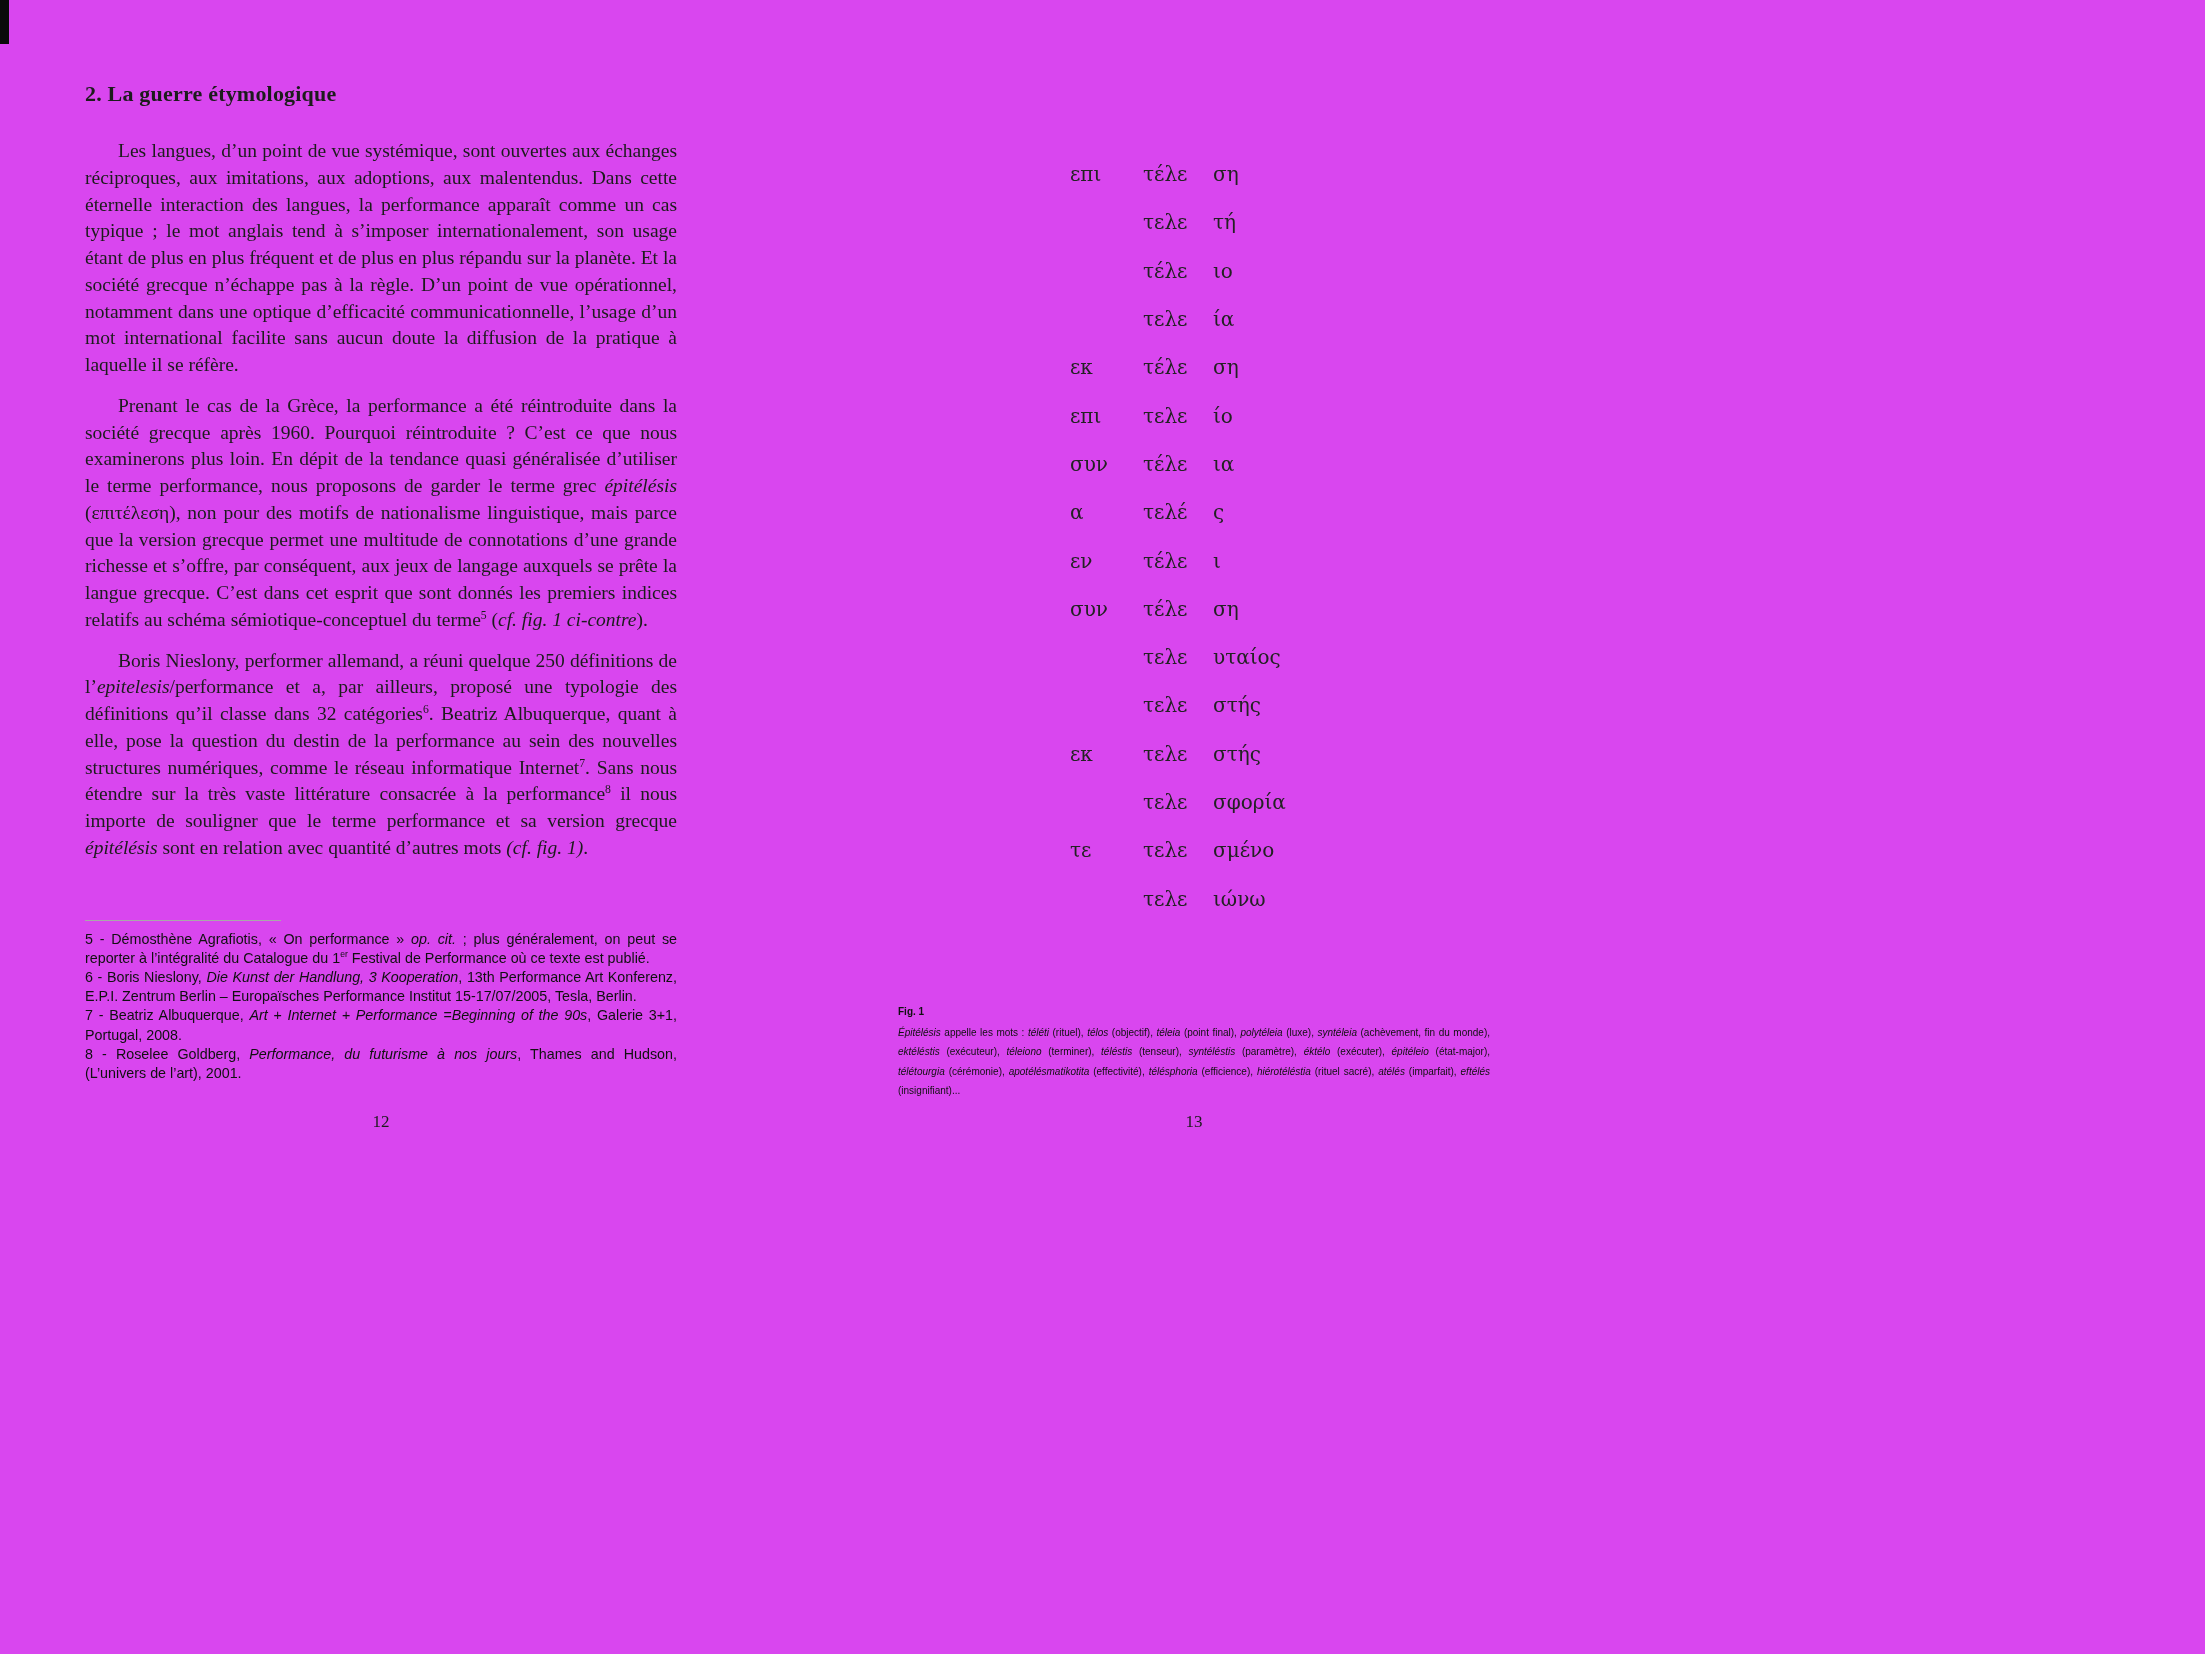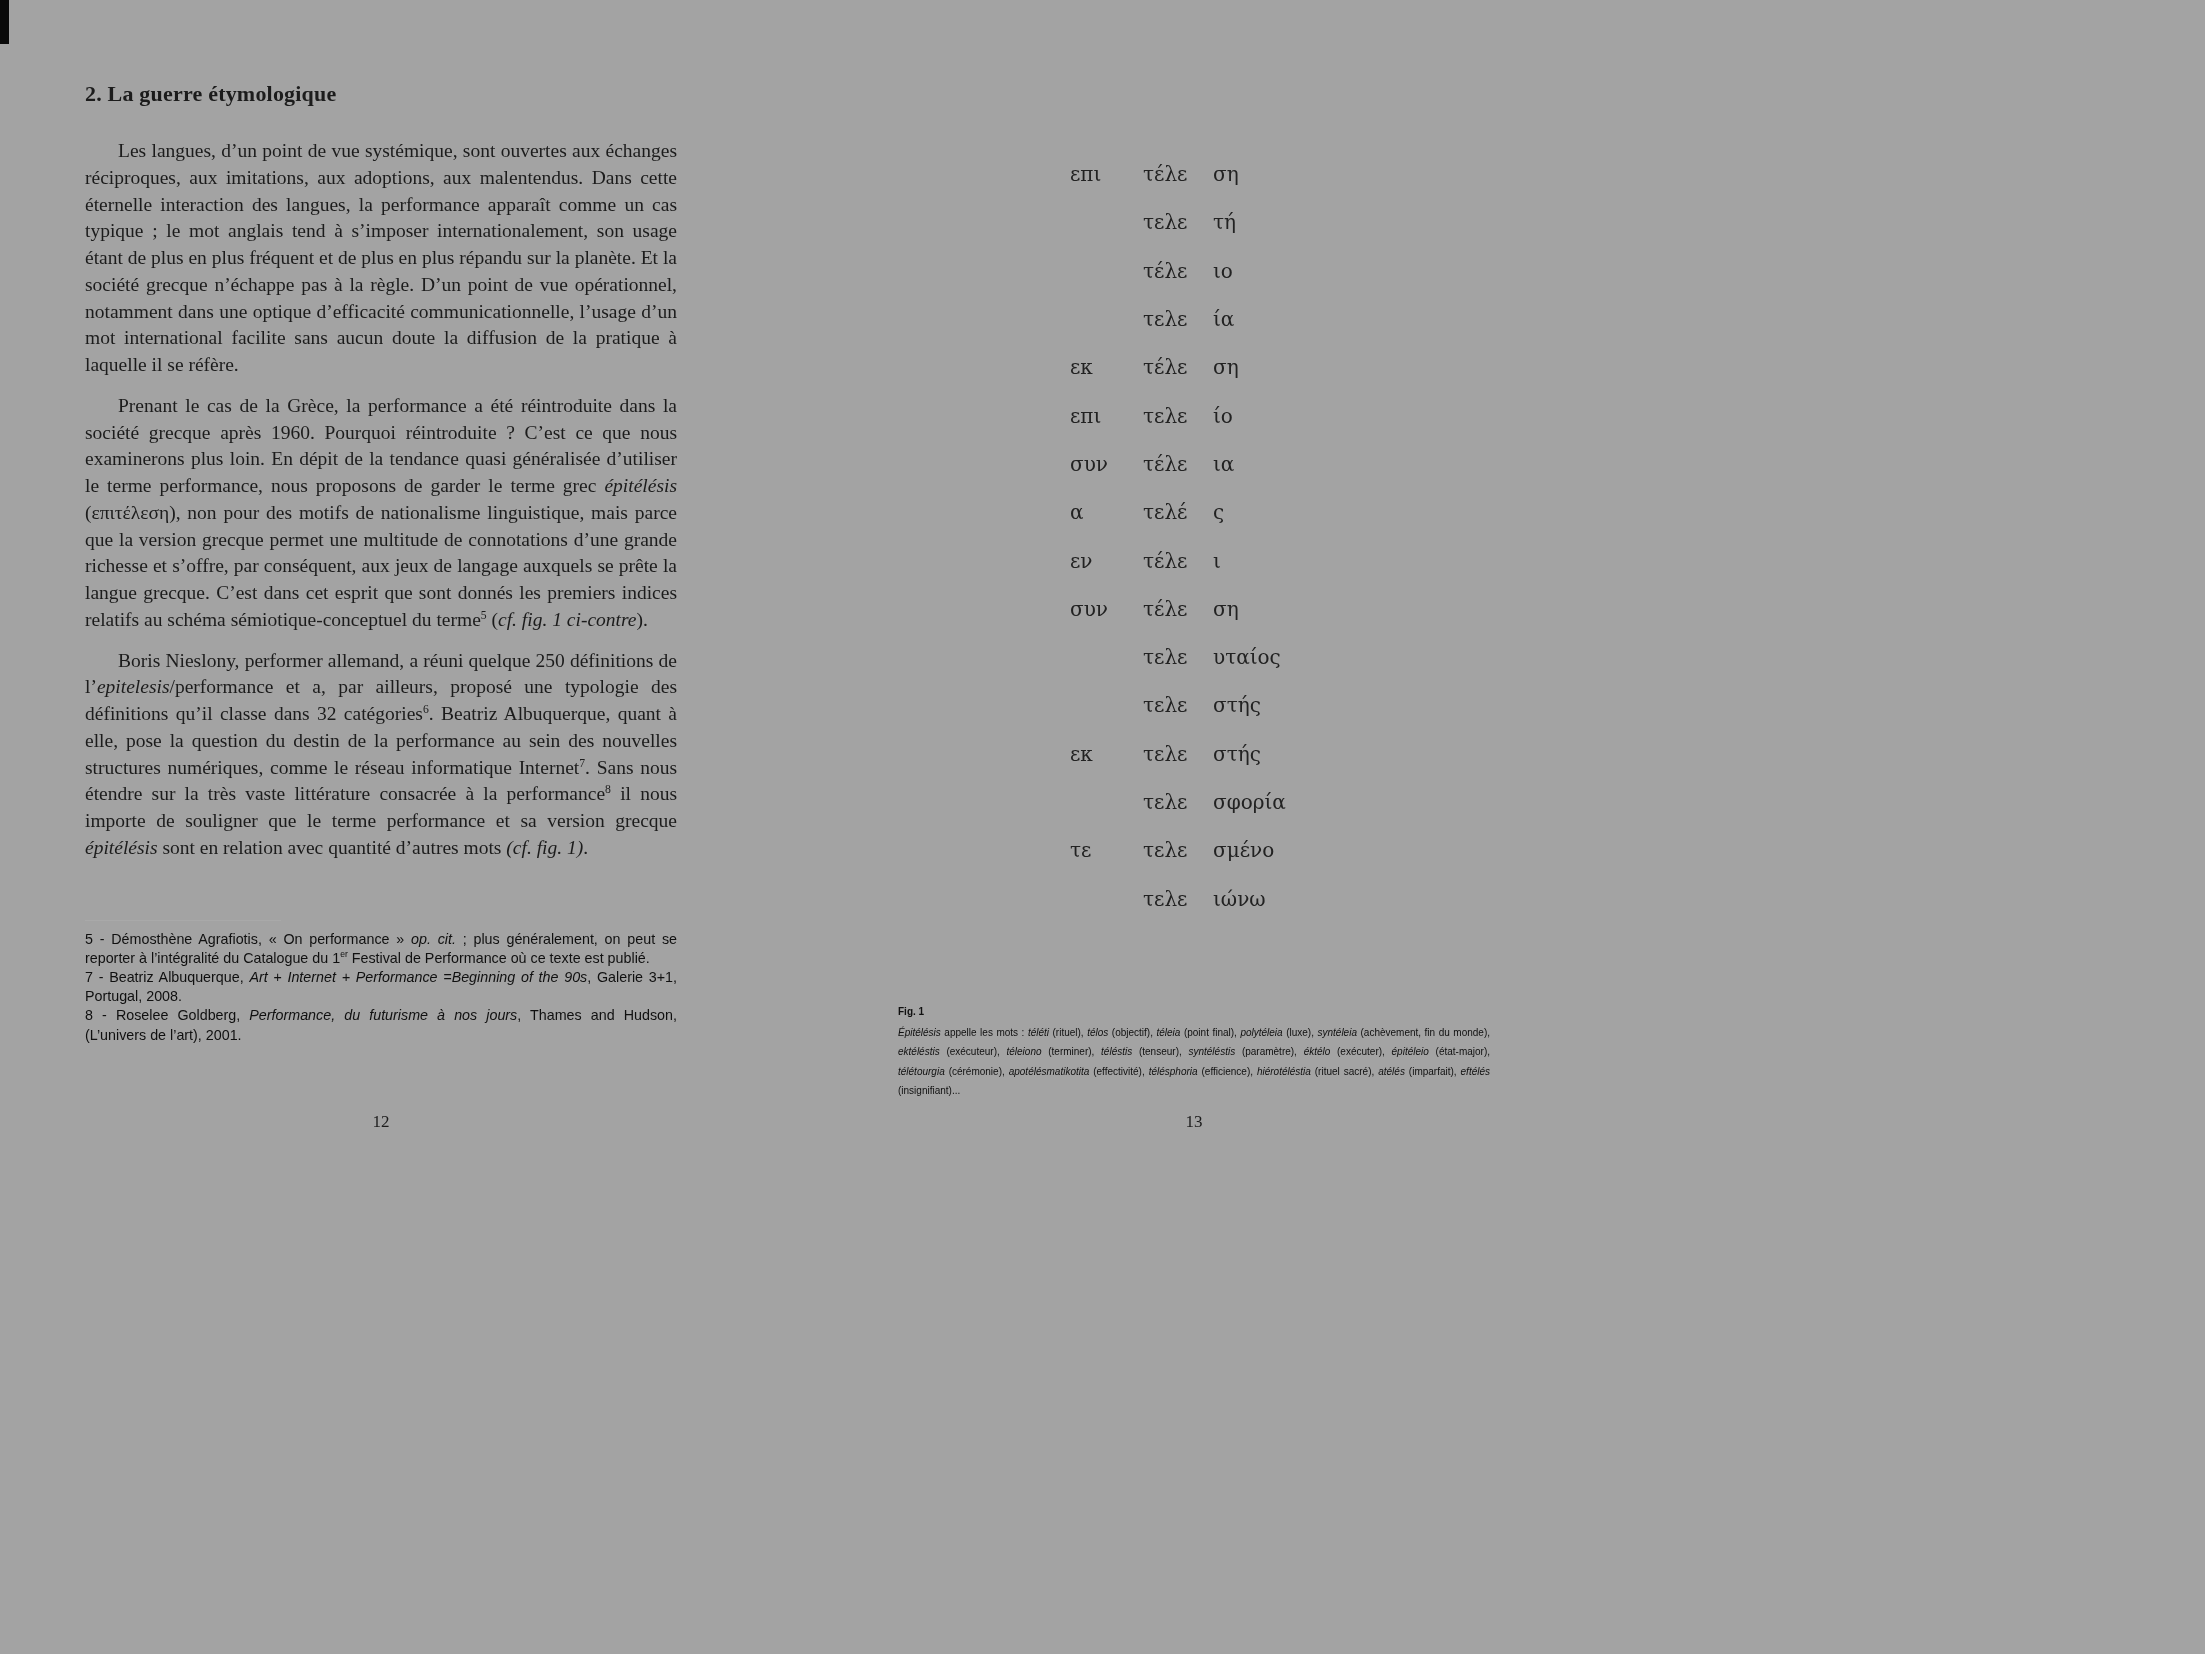--- a/index.html
+++ b/index.html
@@ -1,20 +1,20 @@
 <!DOCTYPE html>
 <html><head>
 <meta charset="utf-8">
 <style>
   * { margin:0; padding:0; box-sizing:border-box; }
   html, body { background:#e8e8e8; }
   .spread {
     position:relative;
     width:2205px; height:1654px;
-    background:#a3a3a3;
+    background:#d946ef;
     overflow:hidden;
     font-family:"Liberation Serif", "DejaVu Serif", serif;
     color:#1c1c1c;
   }
   .scan-mark { position:absolute; left:0; top:0; width:9px; height:44px; background:#0a0a0a; }
 
   
   .col-left { position:absolute; left:85px; top:80px; width:592px; }
   .heading   { font-size:22px; font-weight:bold; line-height:27px; letter-spacing:0.2px; }
   .subheading{ font-size:21px; font-weight:bold; line-height:27px; margin-top:2px; }
@@ -70,20 +70,21 @@
   <div class="col-left">
     <h1 class="heading">2. La guerre étymologique</h1>
 
     <p class="body first">Les langues, d’un point de vue systémique, sont ouvertes aux échanges réciproques, aux imitations, aux adoptions, aux malentendus. Dans cette éternelle interaction des langues, la performance apparaît comme un cas typique ; le mot anglais tend à s’imposer internationalement, son usage étant de plus en plus fréquent et de plus en plus répandu sur la planète.  Et la société grecque n’échappe pas à la règle. D’un point de vue opérationnel, notamment dans une optique d’efficacité communicationnelle, l’usage d’un mot international facilite sans aucun doute la diffusion de la pratique à laquelle il se réfère.</p>
     <p class="body">Prenant le cas de la Grèce, la performance a été réintroduite dans la société grecque après 1960. Pourquoi réintroduite ? C’est ce que nous examinerons plus loin. En dépit de la tendance quasi généralisée d’utiliser le terme performance, nous proposons de garder le terme grec <i>épitélésis</i> (επιτέλεση), non pour des motifs de nationalisme linguistique, mais parce que la version grecque permet une multitude de connotations d’une grande richesse et s’offre, par conséquent, aux jeux de langage auxquels se prête la langue grecque. C’est dans cet esprit que sont donnés les premiers indices relatifs au schéma sémiotique-conceptuel du terme<sup>5</sup> (<i>cf. fig. 1 ci-contre</i>).</p>
     <p class="body">Boris Nieslony, performer allemand, a réuni quelque 250 définitions de l’<i>epitelesis</i>/performance et a, par ailleurs, proposé une typologie des définitions qu’il classe dans 32 catégories<sup>6</sup>. Beatriz Albuquerque, quant à elle, pose la question du destin de la performance au sein des nouvelles structures numériques, comme le réseau informatique Internet<sup>7</sup>. Sans nous étendre sur la très vaste littérature consacrée à la performance<sup>8</sup> il nous importe de souligner que le terme performance et sa version grecque <i>épitélésis</i> sont en relation avec quantité d’autres mots <i>(cf. fig. 1)</i>.</p>
 
     <div class="fn-rule"></div>
 
     <p class="footnote">5 - Démosthène Agrafiotis, « On performance » <i>op. cit.</i> ; plus généralement, on peut se reporter à l’intégralité du Catalogue du 1<sup>er</sup> Festival de Performance où ce texte est publié.</p>
+    <p class="footnote">6 - Boris Nieslony, <i>Die Kunst der Handlung, 3 Kooperation</i>, 13th Performance Art Konferenz, E.P.I. Zentrum Berlin – Europaïsches Performance Institut 15-17/07/2005, Tesla, Berlin.</p>
     <p class="footnote">7 - Beatriz Albuquerque, <i>Art + Internet + Performance =Beginning of the 90s</i>, Galerie 3+1, Portugal, 2008.</p>
     <p class="footnote">8 - Roselee Goldberg, <i>Performance, du futurisme à nos jours</i>, Thames and Hudson, (L’univers de l’art), 2001.</p>
   </div>
 
   <div class="pagenum pn-left">12</div>
 
   <div class="greek-table">
 
     <div class="greek-row">
       <span class="greek-cell">επι</span>

